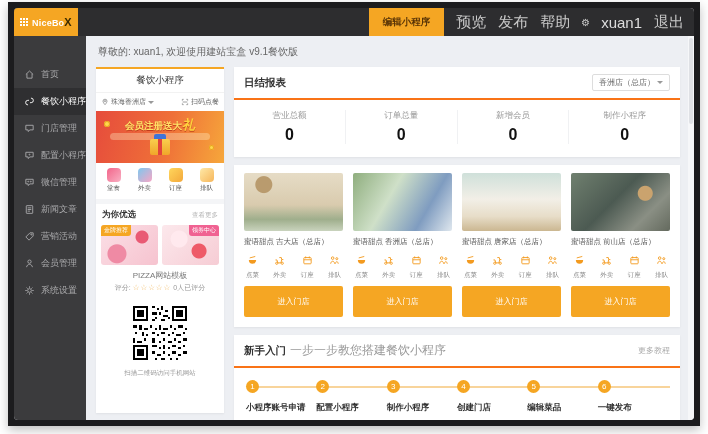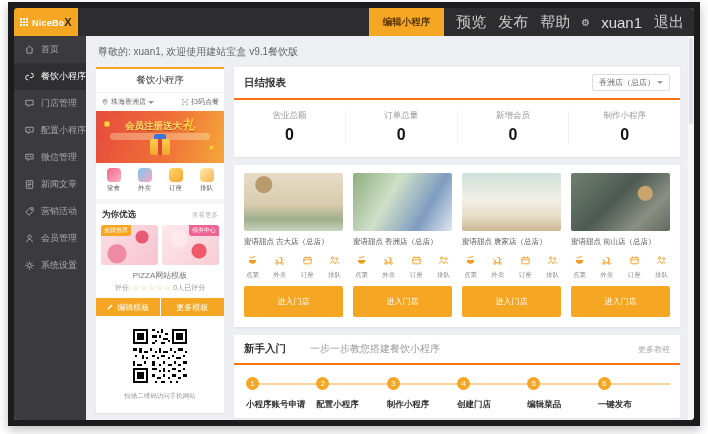--- a/index.html
+++ b/index.html
@@ -14,21 +14,21 @@
   .logo-text{font-size:9px;font-weight:bold;color:#fff;letter-spacing:.2px;}
   .logo-text b{color:#3a2a00;font-size:11px;}
   .tb-right{margin-left:auto;display:flex;align-items:center;}
   .tb-btn{height:28px;background:#f5a623;color:rgba(60,30,0,.85);font-size:9.5px;font-weight:bold;display:flex;align-items:center;padding:0 14px;cursor:pointer;}
   .tb-link{color:#c9c9c9;font-size:15px;margin:0 6px;cursor:pointer;}
   .tb-gear{color:#c9c9c9;font-size:10px;margin:0 5px;cursor:pointer;}
   .tb-user{color:#ddd;}
   .tb-link:last-child{margin-right:10px;}
   
   .bodyrow{flex:1;display:flex;min-height:0;position:relative;}
-  .sidebar{width:72px;background:#3b3b3d;padding-top:0;flex:0 0 72px;}
+  .sidebar{width:72px;background:#3b3b3d;padding-top:25px;flex:0 0 72px;}
   .snav{display:flex;align-items:center;gap:6px;height:27px;padding-left:10px;color:#a9a9ab;font-size:9px;cursor:pointer;white-space:nowrap;}
   .snav svg{flex:0 0 11px;}
   .snav.active{color:#fff;background:#2f2f31;}
   .content{flex:1;padding:6px 14px 0 10px;display:flex;flex-direction:column;min-width:0;position:relative;}
   .greeting{font-size:10px;color:#666;margin:3px 0 8px 2px;}
   .mainrow{display:flex;gap:10px;flex:1;min-height:0;align-items:flex-start;}
   .card{background:#fff;box-shadow:0 1px 2px rgba(0,0,0,.06);}
   .chead{display:flex;align-items:center;padding:7px 10px;border-bottom:2px solid #f97316;}
   .ctitle{font-size:10.5px;font-weight:bold;color:#333;}
   .cmore{margin-left:auto;font-size:8px;color:#aaa;cursor:pointer;}
@@ -87,21 +87,21 @@
   .ph2{background:linear-gradient(120deg,#8fae7e 0%,#cfe0c8 38%,#7f9cc0 72%,#dfe7ee 100%);}
   .ph3{background:linear-gradient(180deg,#cfe0da 0%,#f2efe7 45%,#e7ddc8 75%,#cbb791 100%);}
   .ph4{background:radial-gradient(circle at 75% 35%,#caa36e 7px,transparent 8px),linear-gradient(135deg,#70806f 0%,#4c5a52 45%,#8a8f84 75%,#646a5e 100%);}
   .sname{font-size:7.5px;color:#555;margin:6px 0 5px;white-space:nowrap;overflow:hidden;}
   .sacts{display:flex;justify-content:space-between;padding:0 2px;}
   .sact{text-align:center;color:#f39a1f;}
   .sact span{display:block;font-size:6.5px;color:#888;margin-top:1px;}
   .sbtn{margin-top:6px;background:#f5a623;color:#fff;font-size:8px;height:31px;border-radius:2px;display:flex;align-items:center;justify-content:center;cursor:pointer;}
   
   .guide{flex:1;display:flex;flex-direction:column;}
-  .ghead .sub{font-size:10px;color:#999;margin-left:24px;font-weight:normal;text-align:center;}
+  .ghead .sub{font-size:12px;color:#999;margin-left:4px;font-weight:normal;text-align:center;}
   .gsteps{position:relative;padding:12px 12px 0;flex:1;}
   .gline{position:absolute;left:14px;right:10px;top:18px;height:2px;background:#f8d49b;}
   .gcols{display:flex;position:relative;}
   .gcol{flex:1;min-width:0;}
   .gnum{width:13px;height:13px;border-radius:50%;background:#f5a623;color:#fff;font-size:8px;display:flex;align-items:center;justify-content:center;position:relative;z-index:1;}
   .gtitle{font-size:8.5px;font-weight:bold;color:#333;margin:9px 0 7px;white-space:nowrap;}
   
   .scroll{position:absolute;right:0;top:0;bottom:0;width:6px;background:#f6f7f9;}
   .scroll .thumb{position:absolute;top:2px;left:1px;width:4px;height:86px;border-radius:2px;background:#dfe1e5;}
 </style>
@@ -260,31 +260,20 @@
                 </div>
             <div class="pick pk2">
                   <span class="ptag r">领券中心</span>
                 </div>
           </div>
           <div class="p-tpl">PIZZA网站模板</div>
           <div class="p-rate">
             <span>评分:</span>
             <span class="stars">☆☆☆☆☆</span>
             <span>0人已评分</span>
-          </div>
-          <div class="p-btns">
-            <div class="p-btn">
-              <svg width="8" height="8" viewBox="0 0 12 12" fill="#fff">
-                    <path d="M2 10l.6-2.2L8.2 2.2l1.6 1.6L4.2 9.4z"></path>
-                  </svg>
-              <span>编辑模板</span>
-            </div>
-            <div class="p-btn">
-                  <span>更多模板</span>
-                </div>
           </div>
           <div class="qrwrap">
             <svg viewBox="0 0 25 25" shape-rendering="crispEdges">
               <rect width="25" height="25" fill="#fff"></rect>
               <g fill="#000">
                 <rect x="0" y="0" width="7" height="7"></rect>
                     <rect x="18" y="0" width="7" height="7"></rect>
                     <rect x="0" y="18" width="7" height="7"></rect>
               </g>
               <g fill="#fff">

